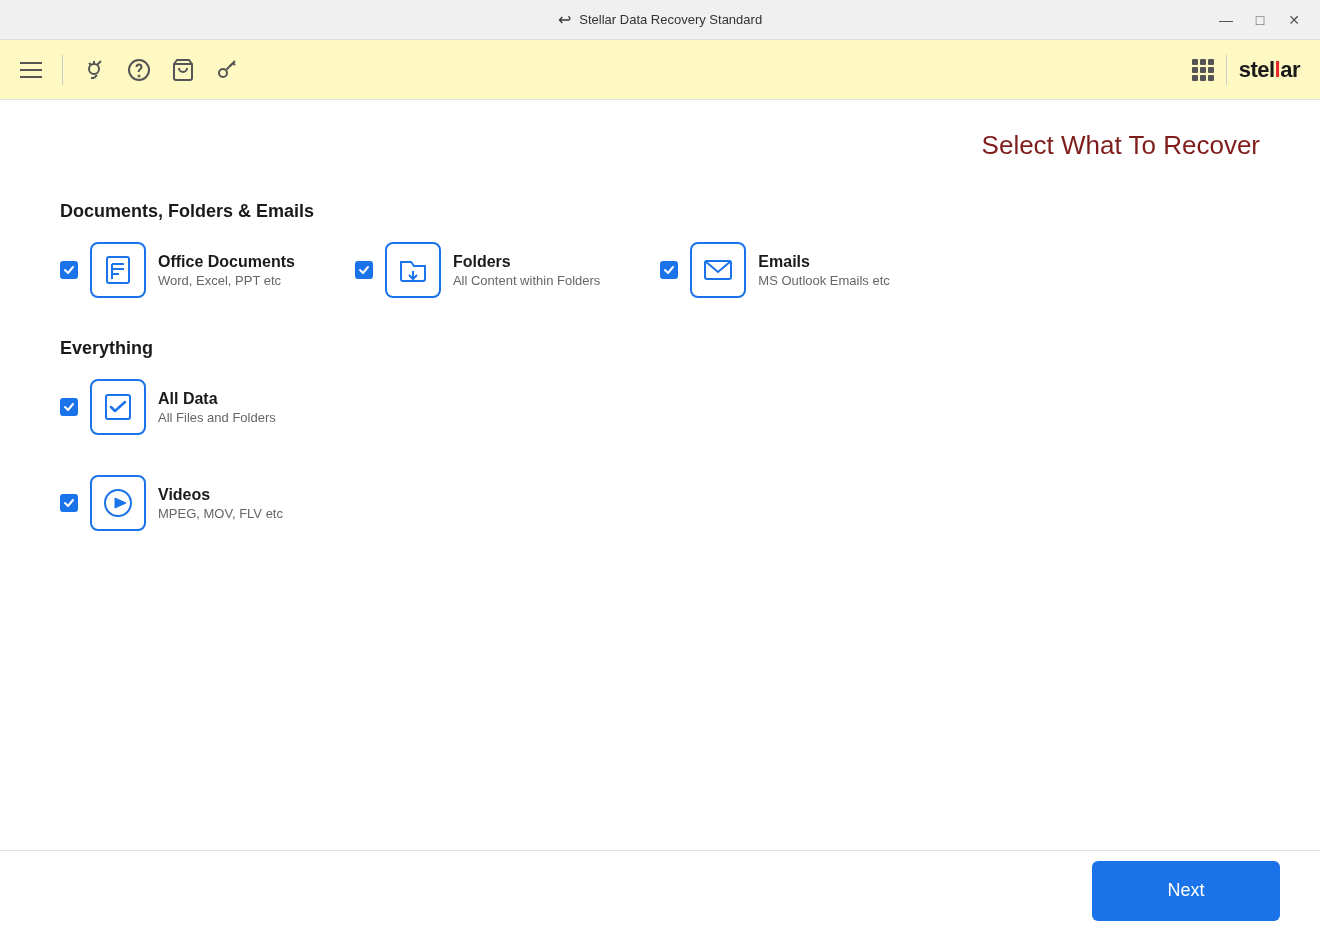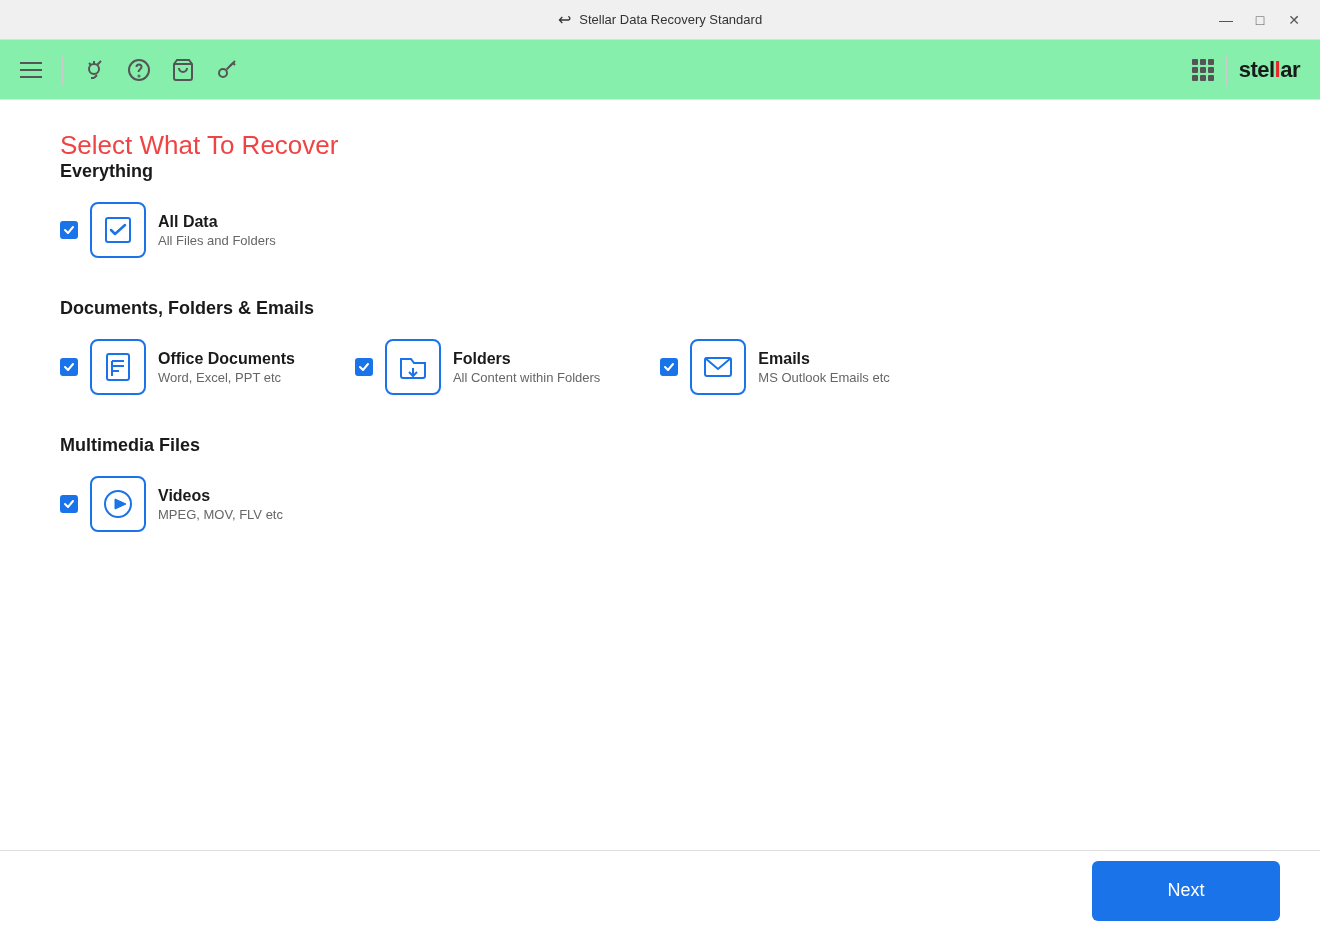--- a/index.html
+++ b/index.html
@@ -49,21 +49,21 @@
       justify-content: center;
       font-size: 14px;
       color: #555;
     }
 
     
     .toolbar {
       display: flex;
       align-items: center;
       justify-content: space-between;
-      background: #86efac;
+      background: #fef9c3;
       height: 60px;
       padding: 0 20px;
       border-bottom: 1px solid #e0e0e0;
     }
     .toolbar-left {
       display: flex;
       align-items: center;
       gap: 20px;
     }
     .toolbar-icon {
@@ -110,22 +110,23 @@
     .main-content {
       flex: 1;
       background: #ffffff;
       padding: 30px 60px;
       overflow-y: auto;
     }
 
     .page-title {
       font-size: 26px;
       font-weight: 400;
-      color: #ef4444;
-      text-align: left;
+      color: #7f1d1d;
+      text-align: right;
+      margin-bottom: 40px;
     }
 
     .section-title {
       font-size: 18px;
       font-weight: 600;
       color: #1a1a1a;
       margin-bottom: 20px;
     }
 
     .section {
@@ -309,43 +310,20 @@
     <div class="stellar-logo">
       stel<span>l</span>ar
     </div>
   </div>
 </div>
 
 <div class="main-content">
   <h1 class="page-title">Select What To Recover</h1>
 
   <div class="section">
-    <div class="section-title">Everything</div>
-    <div class="option-row">
-
-      <div class="checkbox-outer">
-        <svg viewBox="0 0 12 12" fill="none">
-          <polyline points="2,6 5,9 10,3" stroke="white" stroke-width="2" stroke-linecap="round" stroke-linejoin="round"></polyline>
-        </svg>
-      </div>
-
-      <div class="icon-box">
-        <svg viewBox="0 0 32 32" fill="none" stroke="#1a73e8" stroke-width="2">
-          <rect x="4" y="4" width="24" height="24" rx="2"></rect>
-          <polyline points="9,16 13,20 23,11" stroke="#1a73e8" stroke-width="2.5" stroke-linecap="round" stroke-linejoin="round"></polyline>
-        </svg>
-      </div>
-      <div class="option-text">
-        <h3>All Data</h3>
-        <p>All Files and Folders</p>
-      </div>
-    </div>
-  </div>
-
-  <div class="section">
     <div class="section-title">Documents, Folders &amp; Emails</div>
     <div class="option-items-grid">
 
       <div class="option-item">
         <div class="checkbox-outer">
           <svg viewBox="0 0 12 12" fill="none">
             <polyline points="2,6 5,9 10,3" stroke="white" stroke-width="2" stroke-linecap="round" stroke-linejoin="round"></polyline>
           </svg>
         </div>
         <div class="icon-box">
@@ -397,21 +375,43 @@
         <div class="option-text">
           <h3>Emails</h3>
           <p>MS Outlook Emails etc</p>
         </div>
       </div>
 
     </div>
   </div>
 
   <div class="section">
-    <div class="section-title">Multimedia Files</div>
+    <div class="section-title">Everything</div>
+    <div class="option-row">
+
+      <div class="checkbox-outer">
+        <svg viewBox="0 0 12 12" fill="none">
+          <polyline points="2,6 5,9 10,3" stroke="white" stroke-width="2" stroke-linecap="round" stroke-linejoin="round"></polyline>
+        </svg>
+      </div>
+
+      <div class="icon-box">
+        <svg viewBox="0 0 32 32" fill="none" stroke="#1a73e8" stroke-width="2">
+          <rect x="4" y="4" width="24" height="24" rx="2"></rect>
+          <polyline points="9,16 13,20 23,11" stroke="#1a73e8" stroke-width="2.5" stroke-linecap="round" stroke-linejoin="round"></polyline>
+        </svg>
+      </div>
+      <div class="option-text">
+        <h3>All Data</h3>
+        <p>All Files and Folders</p>
+      </div>
+    </div>
+  </div>
+
+  <div class="section">
     <div class="option-items-grid">
 
 
 
       <div class="option-item">
         <div class="checkbox-outer">
           <svg viewBox="0 0 12 12" fill="none">
             <polyline points="2,6 5,9 10,3" stroke="white" stroke-width="2" stroke-linecap="round" stroke-linejoin="round"></polyline>
           </svg>
         </div>

